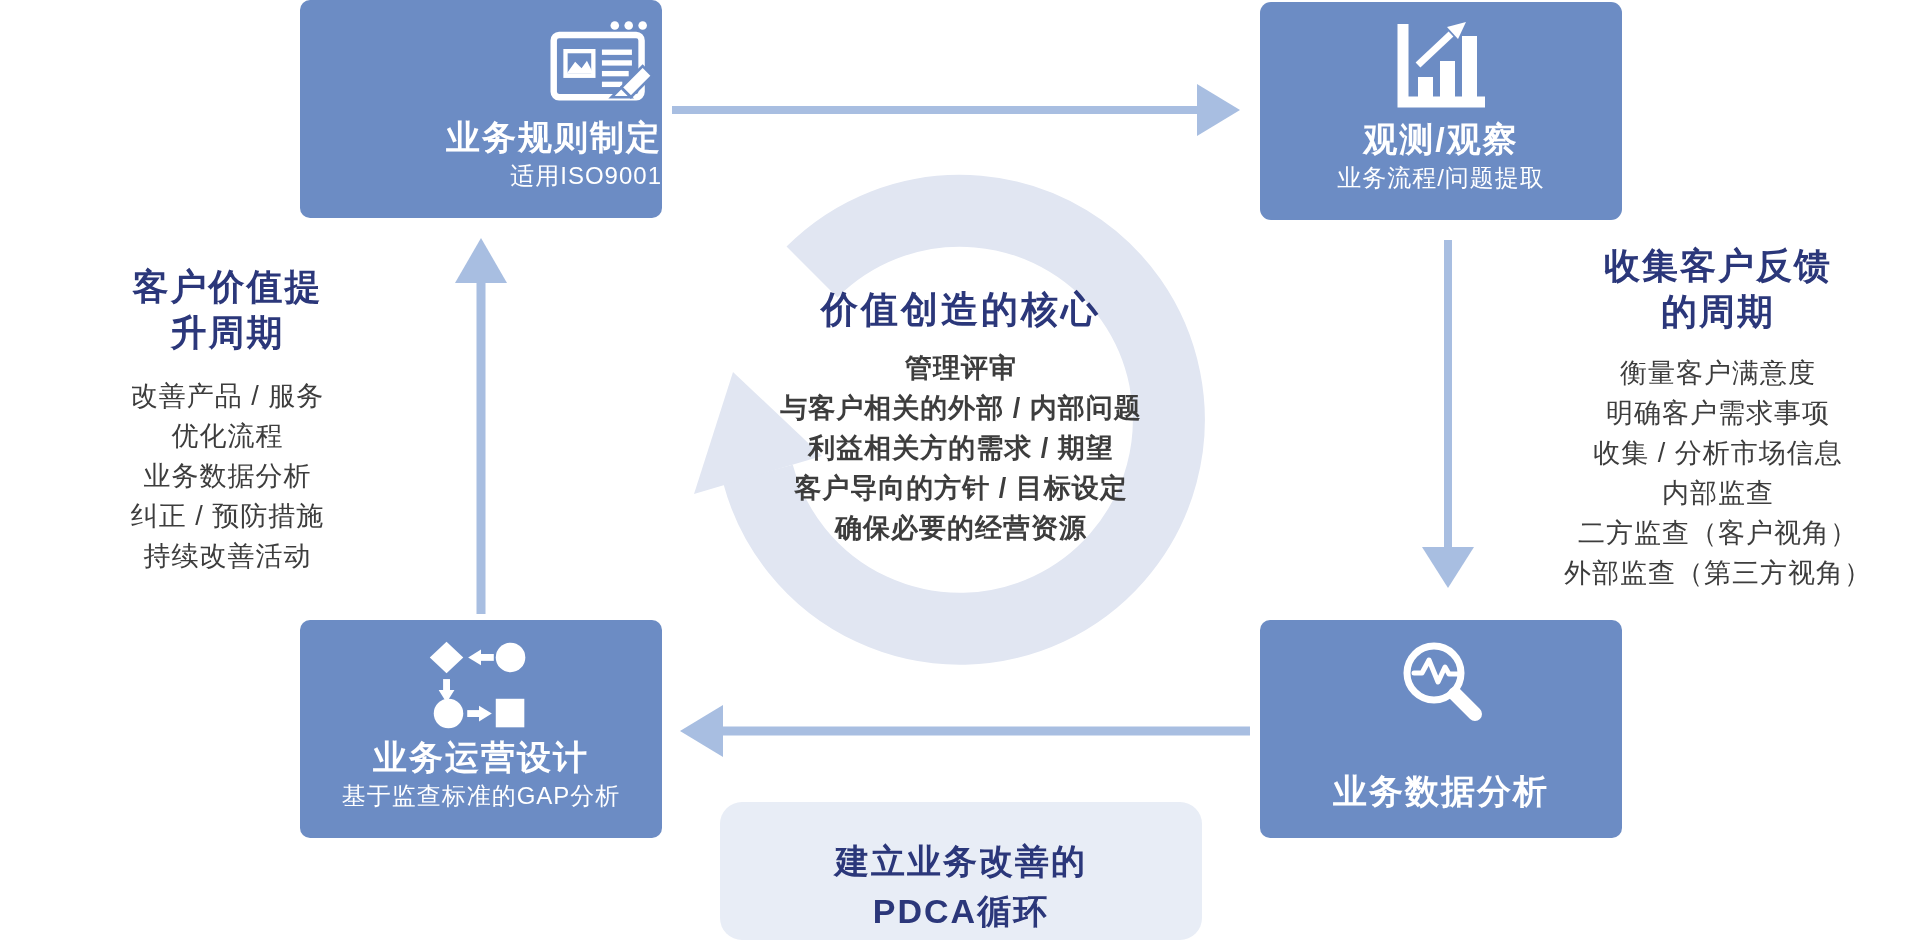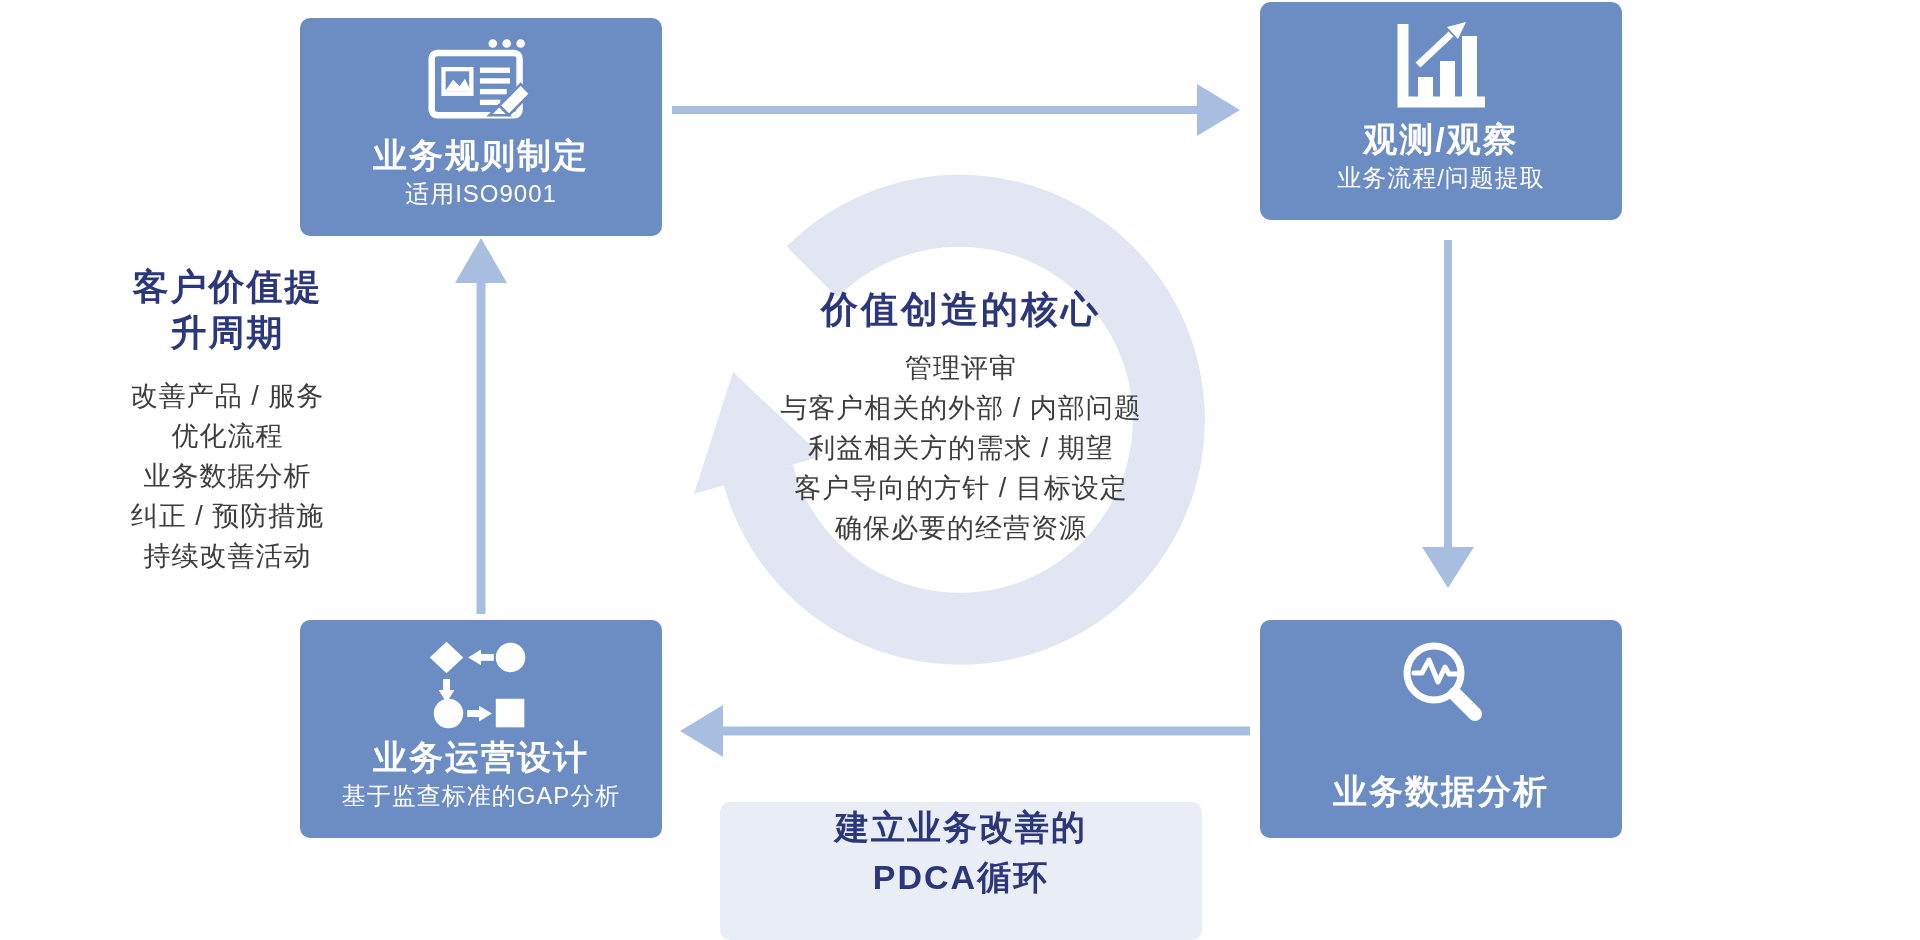--- a/index.html
+++ b/index.html
@@ -22,45 +22,46 @@
   
   .layer{position:absolute;left:0;top:0;width:1920px;height:940px;pointer-events:none;}
 
   
   .node{
     position:absolute;width:362px;height:218px;
     background:var(--box-blue);border-radius:10px;
     display:flex;flex-direction:column;align-items:center;
     padding-top:18px;color:var(--white);text-align:center;
   }
-  .node.tl{left:300px;top:18px;}
+  .node.tl{left:300px;top:0;align-items:flex-end;}
   .node.tr{left:1260px;top:2px;border-radius:11px;}
   .node.bl{left:300px;top:620px;}
   .node.br{left:1260px;top:620px;gap:34px;}
   .node .icon{height:92px;display:flex;align-items:center;justify-content:center;}
   .node .title{font-size:34px;font-weight:bold;letter-spacing:2px;margin-top:8px;line-height:38px;}
   .node .subtitle{font-size:24px;margin-top:5px;line-height:30px;letter-spacing:1px;}
 
   
   .panel{position:absolute;text-align:center;}
   .panel .heading{font-size:36px;font-weight:bold;color:var(--navy);line-height:46px;letter-spacing:2px;}
   .panel .items{margin-top:20px;font-size:27px;color:var(--body-text);line-height:40px;letter-spacing:1px;}
   .panel-left{left:30px;top:264px;width:395px;}
   .panel-right{left:1518px;top:243px;width:400px;}
   .panel-right .items{margin-top:18px;}
 
   
   .center-text{position:absolute;left:655px;top:288px;width:612px;text-align:center;}
   .center-text .heading{font-size:37px;font-weight:bold;color:var(--navy);line-height:44px;letter-spacing:3px;}
-  .center-text .items{margin-top:16px;font-size:27px;color:var(--body-text);line-height:40px;letter-spacing:1px;}
+  .center-text .items{margin-top:16px;font-size:27px;color:var(--body-text);line-height:40px;letter-spacing:1px;font-weight:bold;}
 
   
   .note{
     position:absolute;left:720px;top:802px;width:482px;height:138px;
-    background:var(--note-bg);border-radius:10px;text-align:center;
+    background:var(--note-bg);border-radius:22px;text-align:center;
+    padding-top:34px;
   }
   .note .line{font-size:34px;font-weight:bold;color:var(--navy);line-height:50px;letter-spacing:2px;}
 </style>
 </head>
 <body>
 
 <div class="stage">
 
   <svg class="layer" viewBox="0 0 1920 940" aria-hidden="true">
     <path d="M 812 272 A 209 209 0 1 1 758 474" fill="none" stroke="var(--ring-lavender)" stroke-width="72"></path>
@@ -174,20 +175,34 @@
     </div>
     <div class="items">
       <div>改善产品 / 服务</div>
       <div>优化流程</div>
       <div>业务数据分析</div>
       <div>纠正 / 预防措施</div>
       <div>持续改善活动</div>
     </div>
   </div>
 
+  <div class="panel panel-right">
+    <div class="heading">
+      <div>收集客户反馈</div>
+      <div>的周期</div>
+    </div>
+    <div class="items">
+      <div>衡量客户满意度</div>
+      <div>明确客户需求事项</div>
+      <div>收集 / 分析市场信息</div>
+      <div>内部监查</div>
+      <div>二方监查（客户视角）</div>
+      <div>外部监查（第三方视角）</div>
+    </div>
+  </div>
 
   <div class="center-text">
     <div class="heading">价值创造的核心</div>
     <div class="items">
       <div>管理评审</div>
       <div>与客户相关的外部 / 内部问题</div>
       <div>利益相关方的需求 / 期望</div>
       <div>客户导向的方针 / 目标设定</div>
       <div>确保必要的经营资源</div>
     </div>

